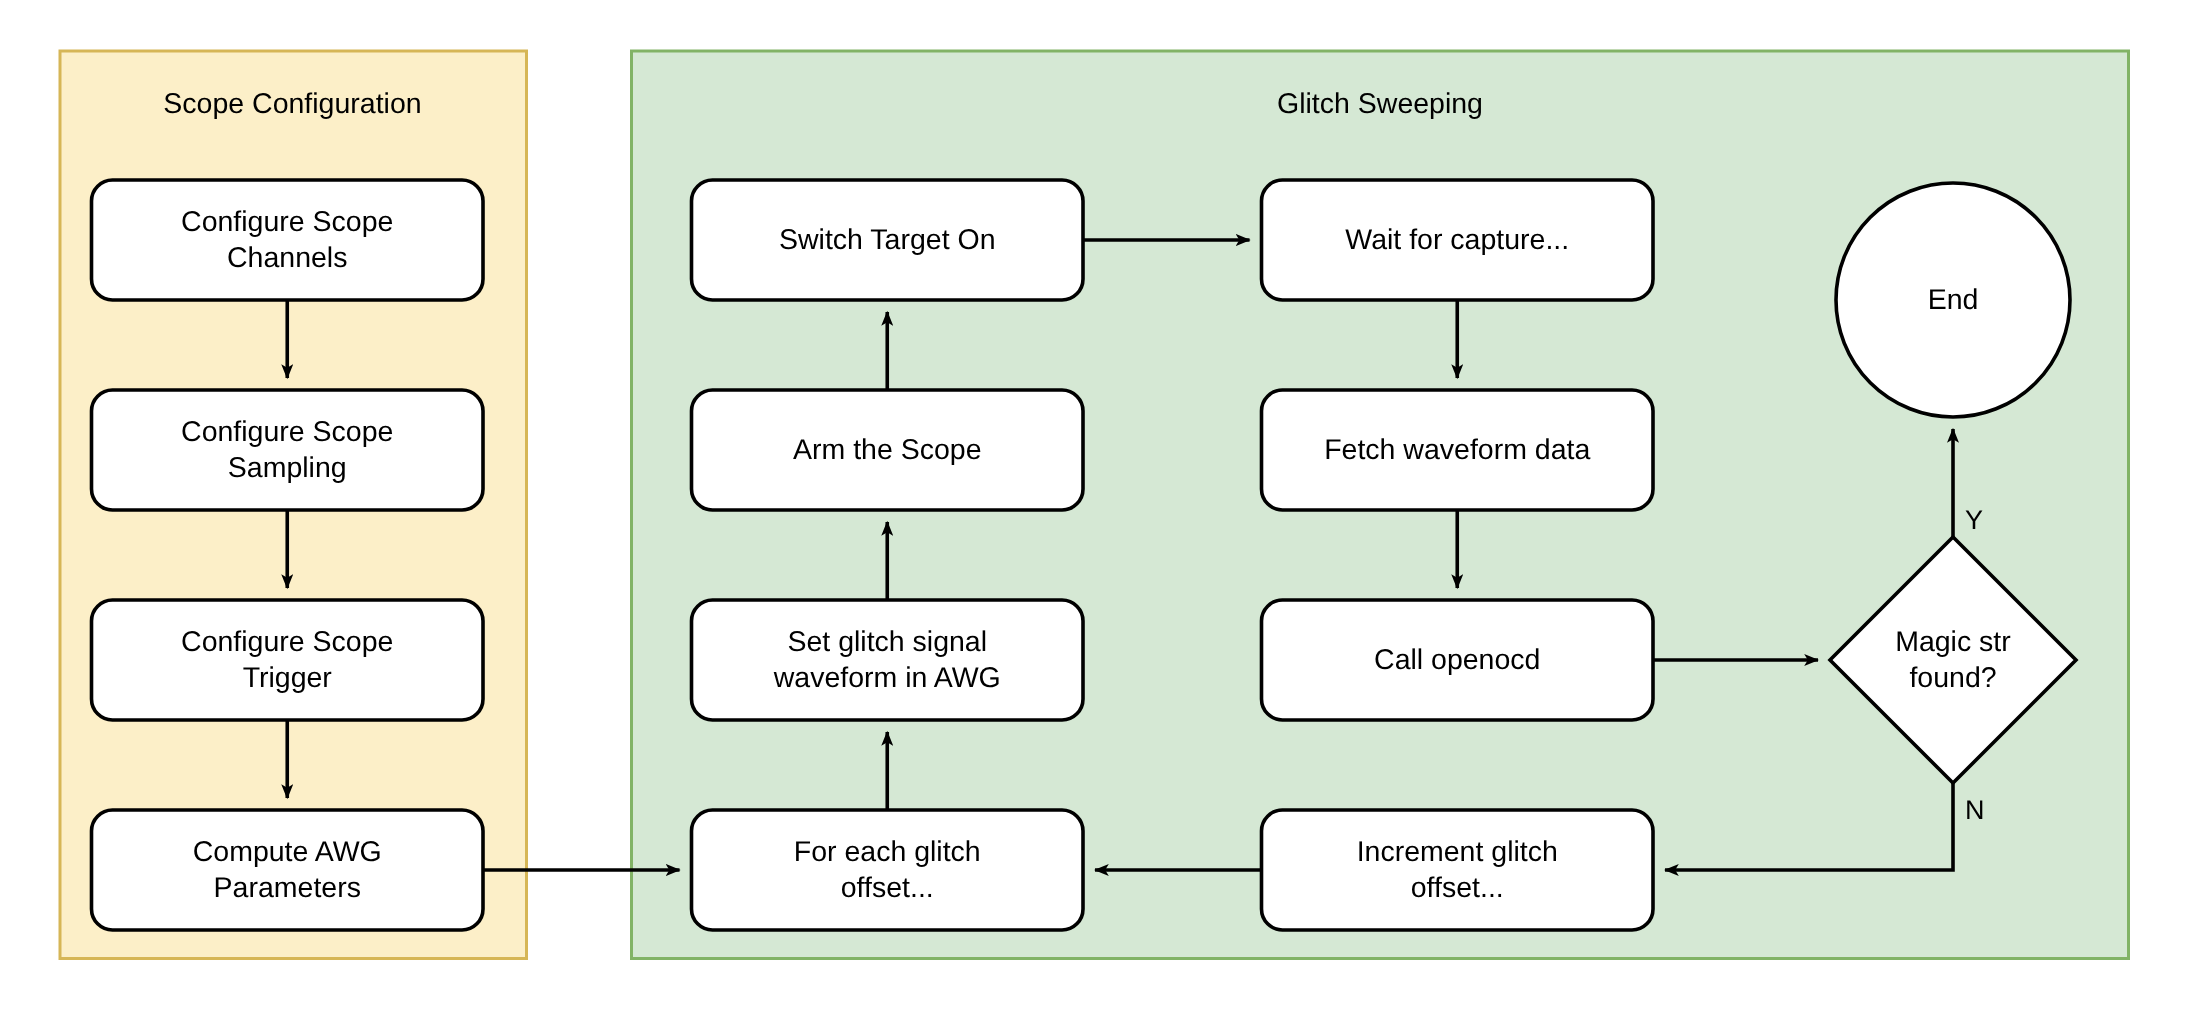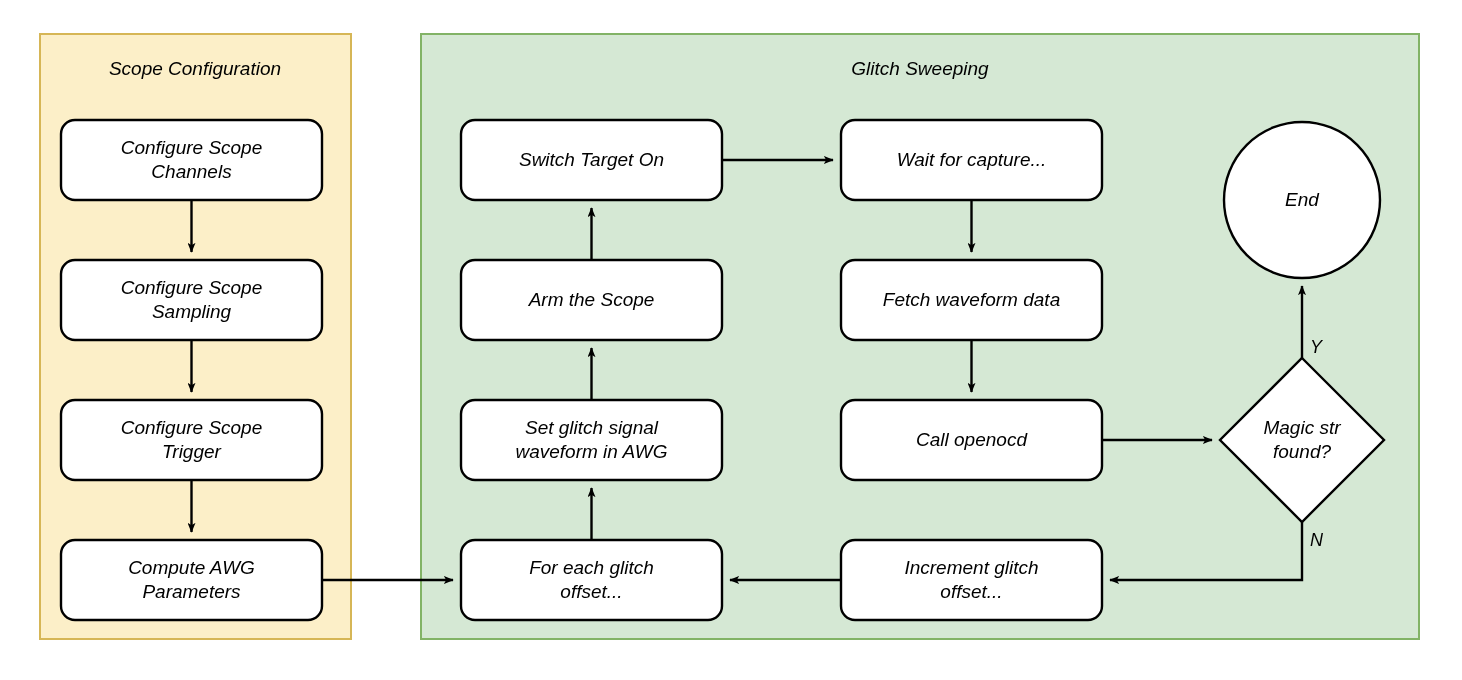--- a/index.html
+++ b/index.html
@@ -11,21 +11,20 @@
     width: 1462px;
     height: 680px;
     font-family: "Liberation Sans", sans-serif;
     overflow: hidden;
   }
   #canvas {
     position: relative;
     width: 1462px;
     height: 580px;
     background: #ffffff;
-    font-style: italic;
   }
   svg.diagram {
     display: block;
     width: 1462px;
     height: 680px;
   }
   .group-rect-yellow {
     fill: #FCEFC8;
     stroke: #D6B656;
     stroke-width: 2;

